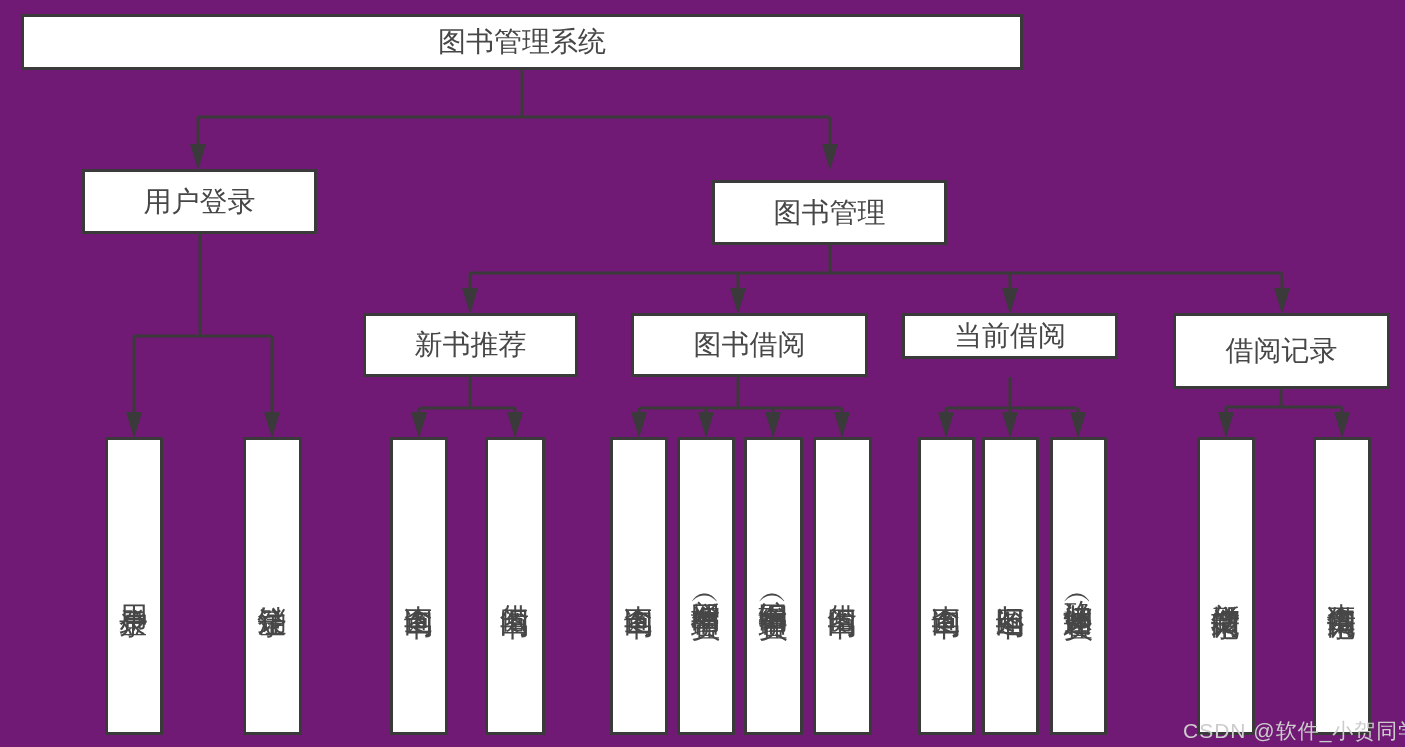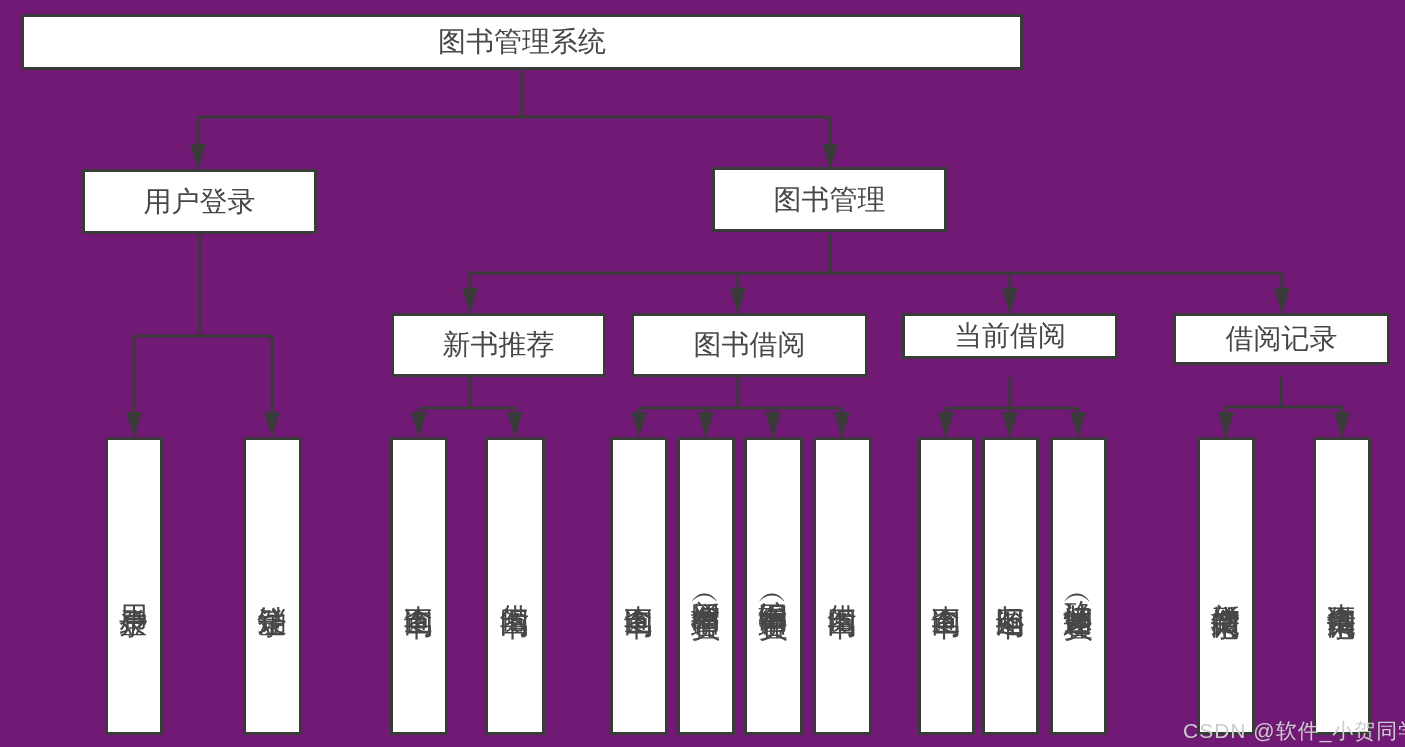--- a/index.html
+++ b/index.html
@@ -97,26 +97,26 @@
     <polygon points="1070,412 1086,412 1078,438"></polygon>
 
     <path d="M1281 377 V407 M1226 407 H1342 M1226 407 V412 M1342 407 V412"></path>
     <polygon points="1218,412 1234,412 1226,438"></polygon>
     <polygon points="1334,412 1350,412 1342,438"></polygon>
   </svg>
 
   <div class="box" style="left:21px; top:14px; width:1002px; height:56px;">图书管理系统</div>
 
   <div class="box" style="left:82px; top:169px; width:235px; height:65px;">用户登录</div>
-  <div class="box" style="left:712px; top:167px; width:235px; height:65px;">图书管理</div>
+  <div class="box" style="left:712px; top:180px; width:235px; height:65px;">图书管理</div>
 
-  <div class="box" style="left:363px; top:313px; width:215px; height:64px;margin-left:28px;">新书推荐</div>
+  <div class="box" style="left:363px; top:313px; width:215px; height:64px;">新书推荐</div>
   <div class="box" style="left:631px; top:313px; width:237px; height:64px;">图书借阅</div>
   <div class="box" style="left:902px; top:313px; width:216px; height:46px;">当前借阅</div>
-  <div class="box" style="left:1173px; top:313px; width:217px; height:52px;">借阅记录</div>
+  <div class="box" style="left:1173px; top:313px; width:217px; height:76px;">借阅记录</div>
 
   <div class="box v" style="left:105px; top:437px; width:58px; height:298px;">用户登录</div>
   <div class="box v" style="left:243px; top:437px; width:59px; height:298px;">注销登录</div>
 
   <div class="box v" style="left:390px; top:437px; width:58px; height:298px;">查询图书</div>
   <div class="box v" style="left:485px; top:437px; width:60px; height:298px;">借阅图书</div>
 
   <div class="box v" style="left:610px; top:437px; width:58px; height:298px;">查询图书</div>
   <div class="box v" style="left:677px; top:437px; width:58px; height:298px;">新增图书（管理员）</div>
   <div class="box v" style="left:744px; top:437px; width:59px; height:298px;">编辑图书（管理员）</div>

